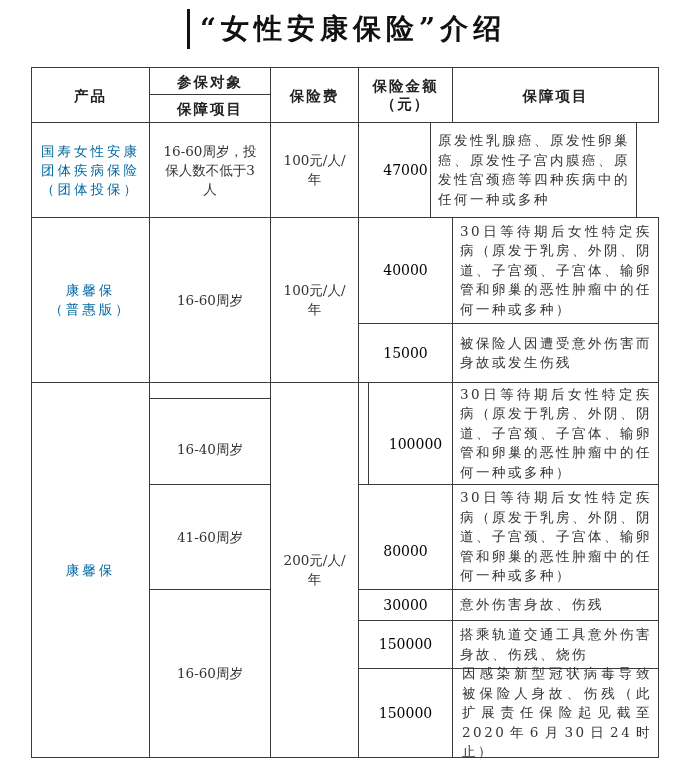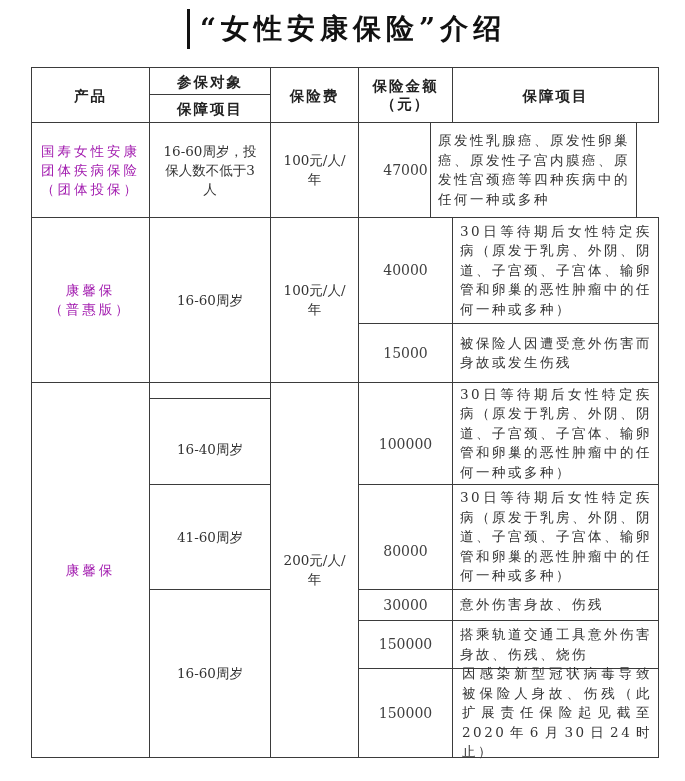--- a/index.html
+++ b/index.html
@@ -28,23 +28,23 @@
     display: flex; align-items: center; justify-content: center;
     text-align: center; font-size: 13.5px; line-height: 19px;
     background: #fff;
   }
   .cell.hdr { font-size: 14.5px; font-weight: bold; color: #222; letter-spacing: 2px; }
   .cell.desc {
     justify-content: flex-start; text-align: justify;
     padding: 0 6px 0 7px; letter-spacing: 2.5px; font-size: 13.5px; line-height: 19.5px;
     color: #333;
   }
-  .cell.prod { padding: 0 6px; letter-spacing: 3px; color: #a21caf; }
+  .cell.prod { padding: 0 6px; letter-spacing: 3px; color: #0369a1; }
   .cell.obj, .cell.fee { padding: 0 10px; color: #333; }
-  .cell.amt { font-size: 14px; color: #404040; }
+  .cell.amt { font-size: 14px; color: #000000; }
   .pre { white-space: pre-line; }
 </style>
 </head>
 <body>
 
 <div class="title-wrap">
   <span class="title">“女性安康保险”介绍</span>
 </div>
 
 <div class="grid">
@@ -111,21 +111,21 @@
   <div class="cell prod" style="left:0;top:315px;width:119px;height:376px;">
     <span>康馨保</span>
   </div>
   <div class="cell fee" style="left:239px;top:315px;width:89px;height:376px;">
     <span>200元/人/年</span>
   </div>
 
   <div class="cell obj" style="left:118px;top:315px;width:122px;height:103px;margin-top:16px;">
     <span>16-40周岁</span>
   </div>
-  <div class="cell amt" style="left:327px;top:315px;width:95px;height:125px;">
+  <div class="cell amt" style="left:337px;top:315px;width:95px;height:125px;">
     <span>100000</span>
   </div>
   <div class="cell desc" style="left:421px;top:315px;width:207px;height:103px;">
     <span>30日等待期后女性特定疾病（原发于乳房、外阴、阴道、子宫颈、子宫体、输卵管和卵巢的恶性肿瘤中的任何一种或多种）</span>
   </div>
 
   <div class="cell obj" style="left:118px;top:417px;width:122px;height:106px;">
     <span>41-60周岁</span>
   </div>
   <div class="cell amt" style="left:327px;top:417px;width:95px;height:135px;">

